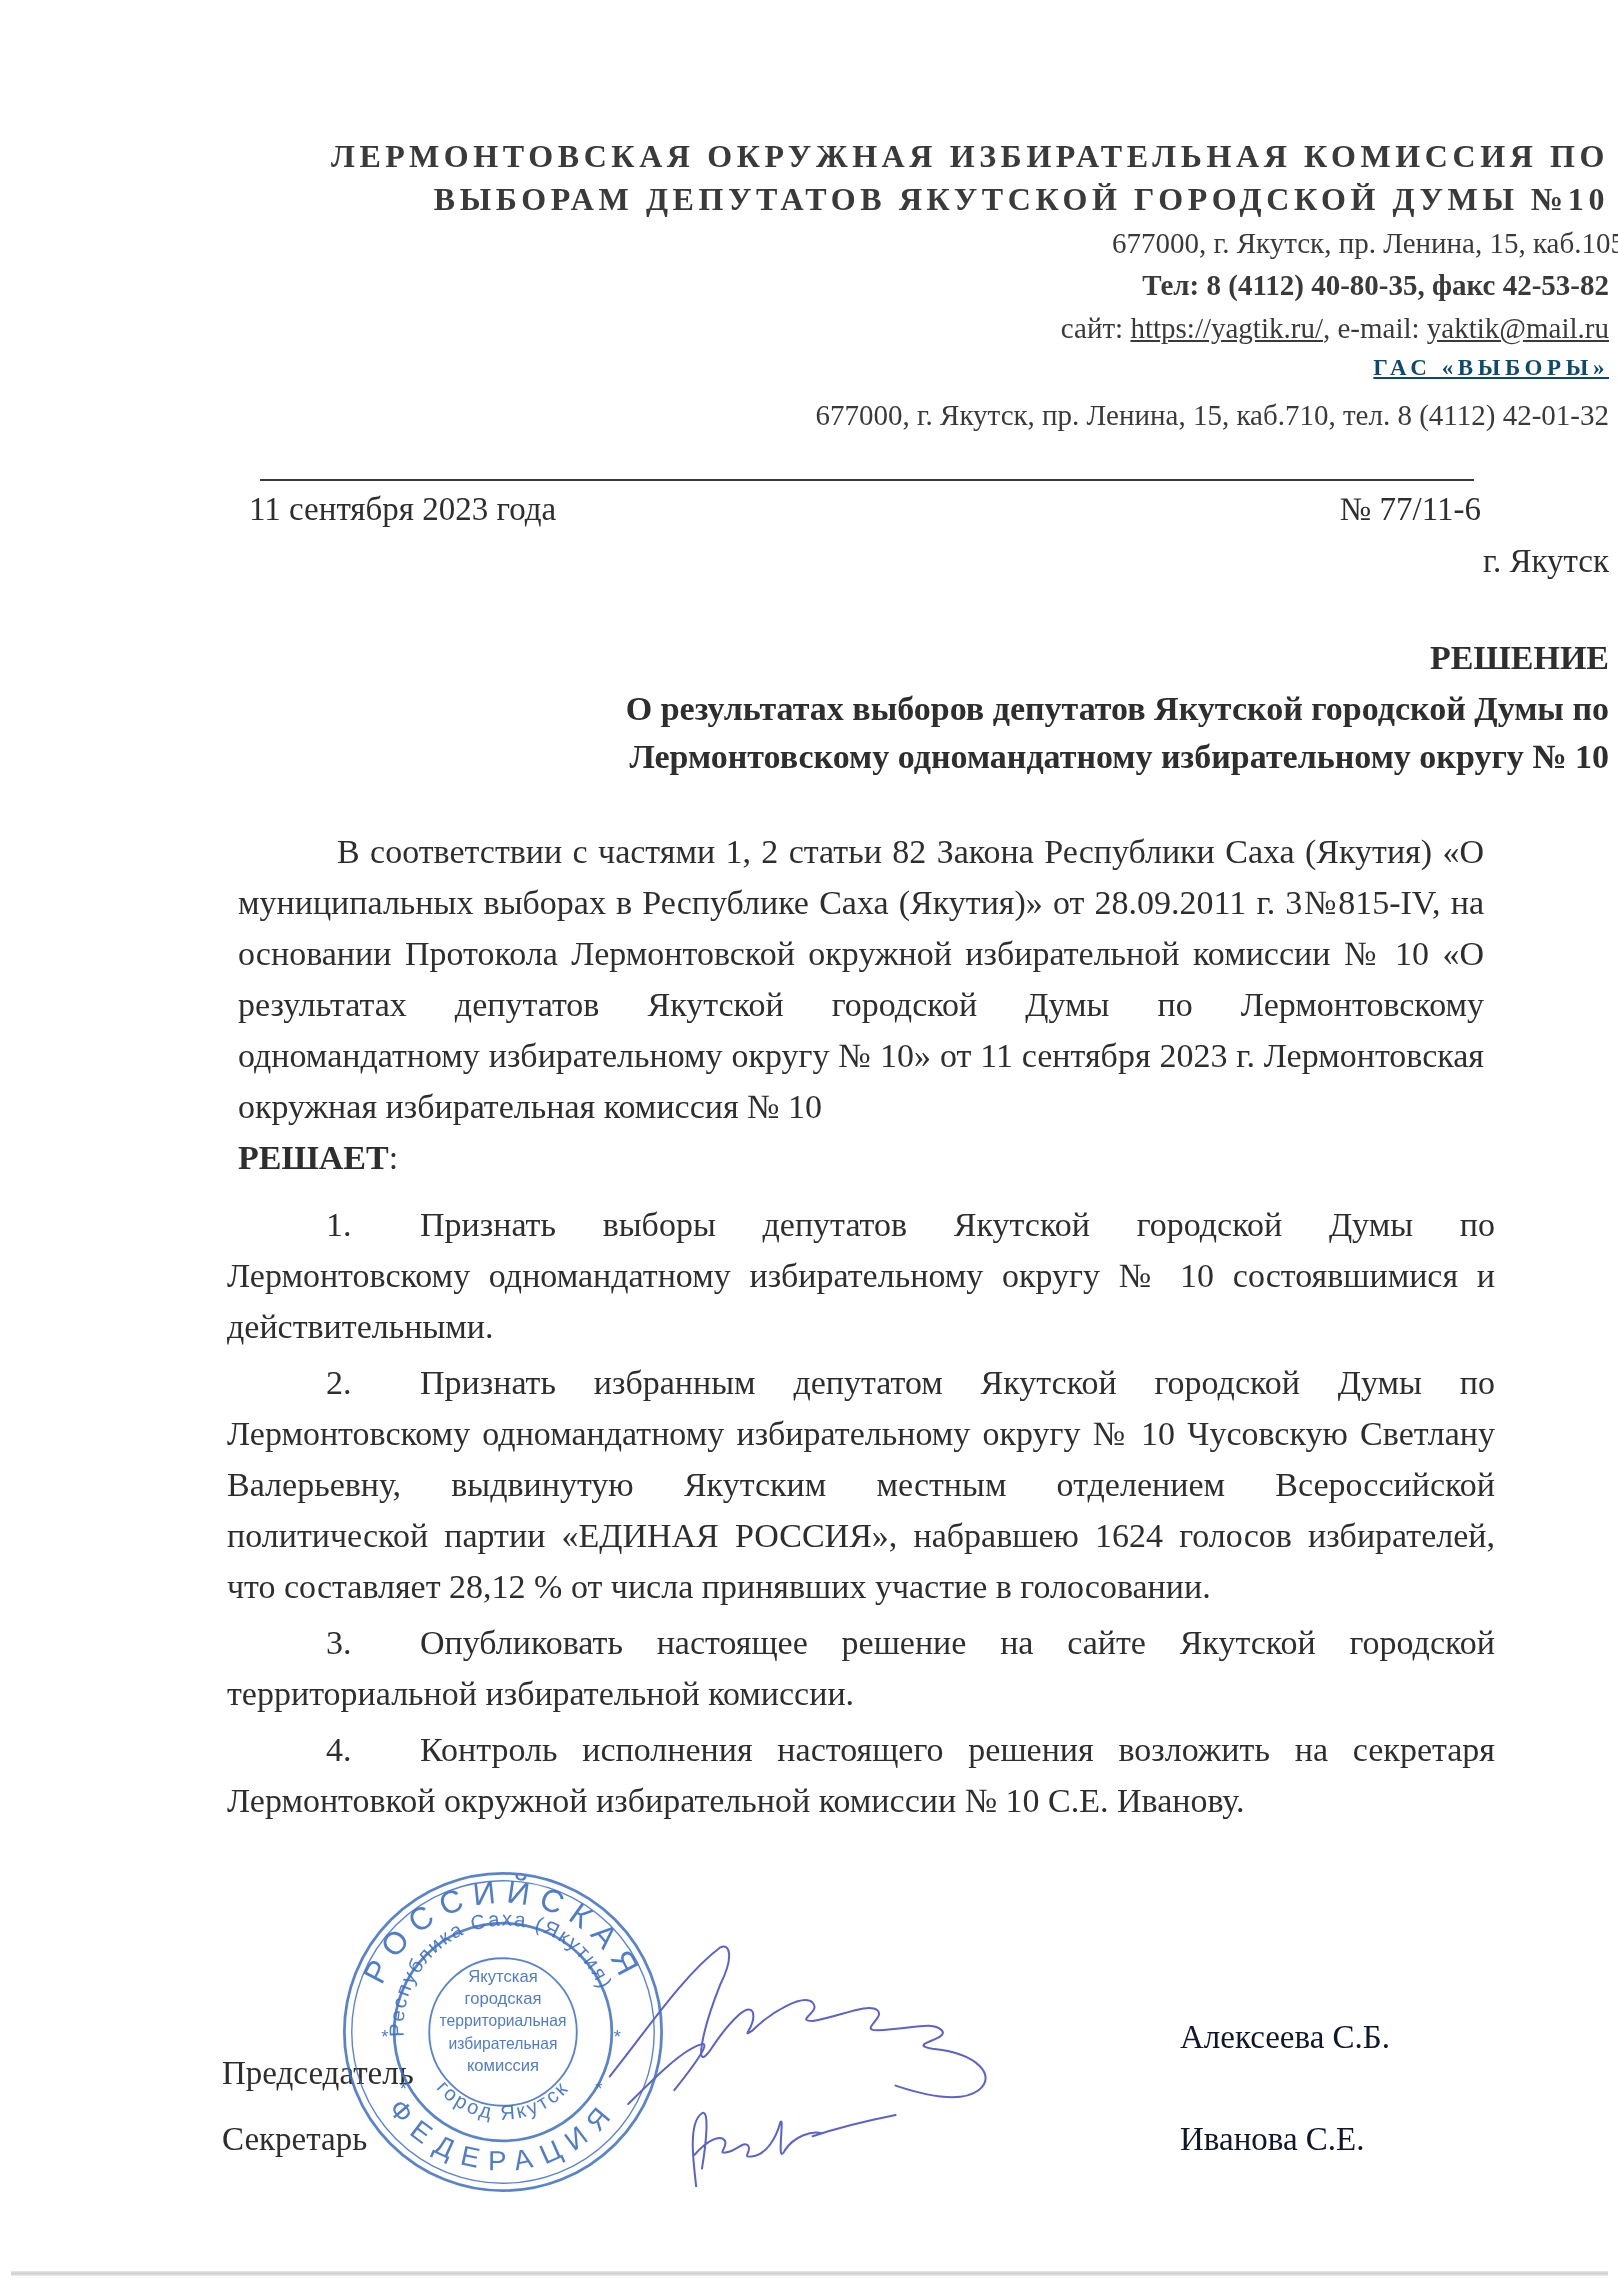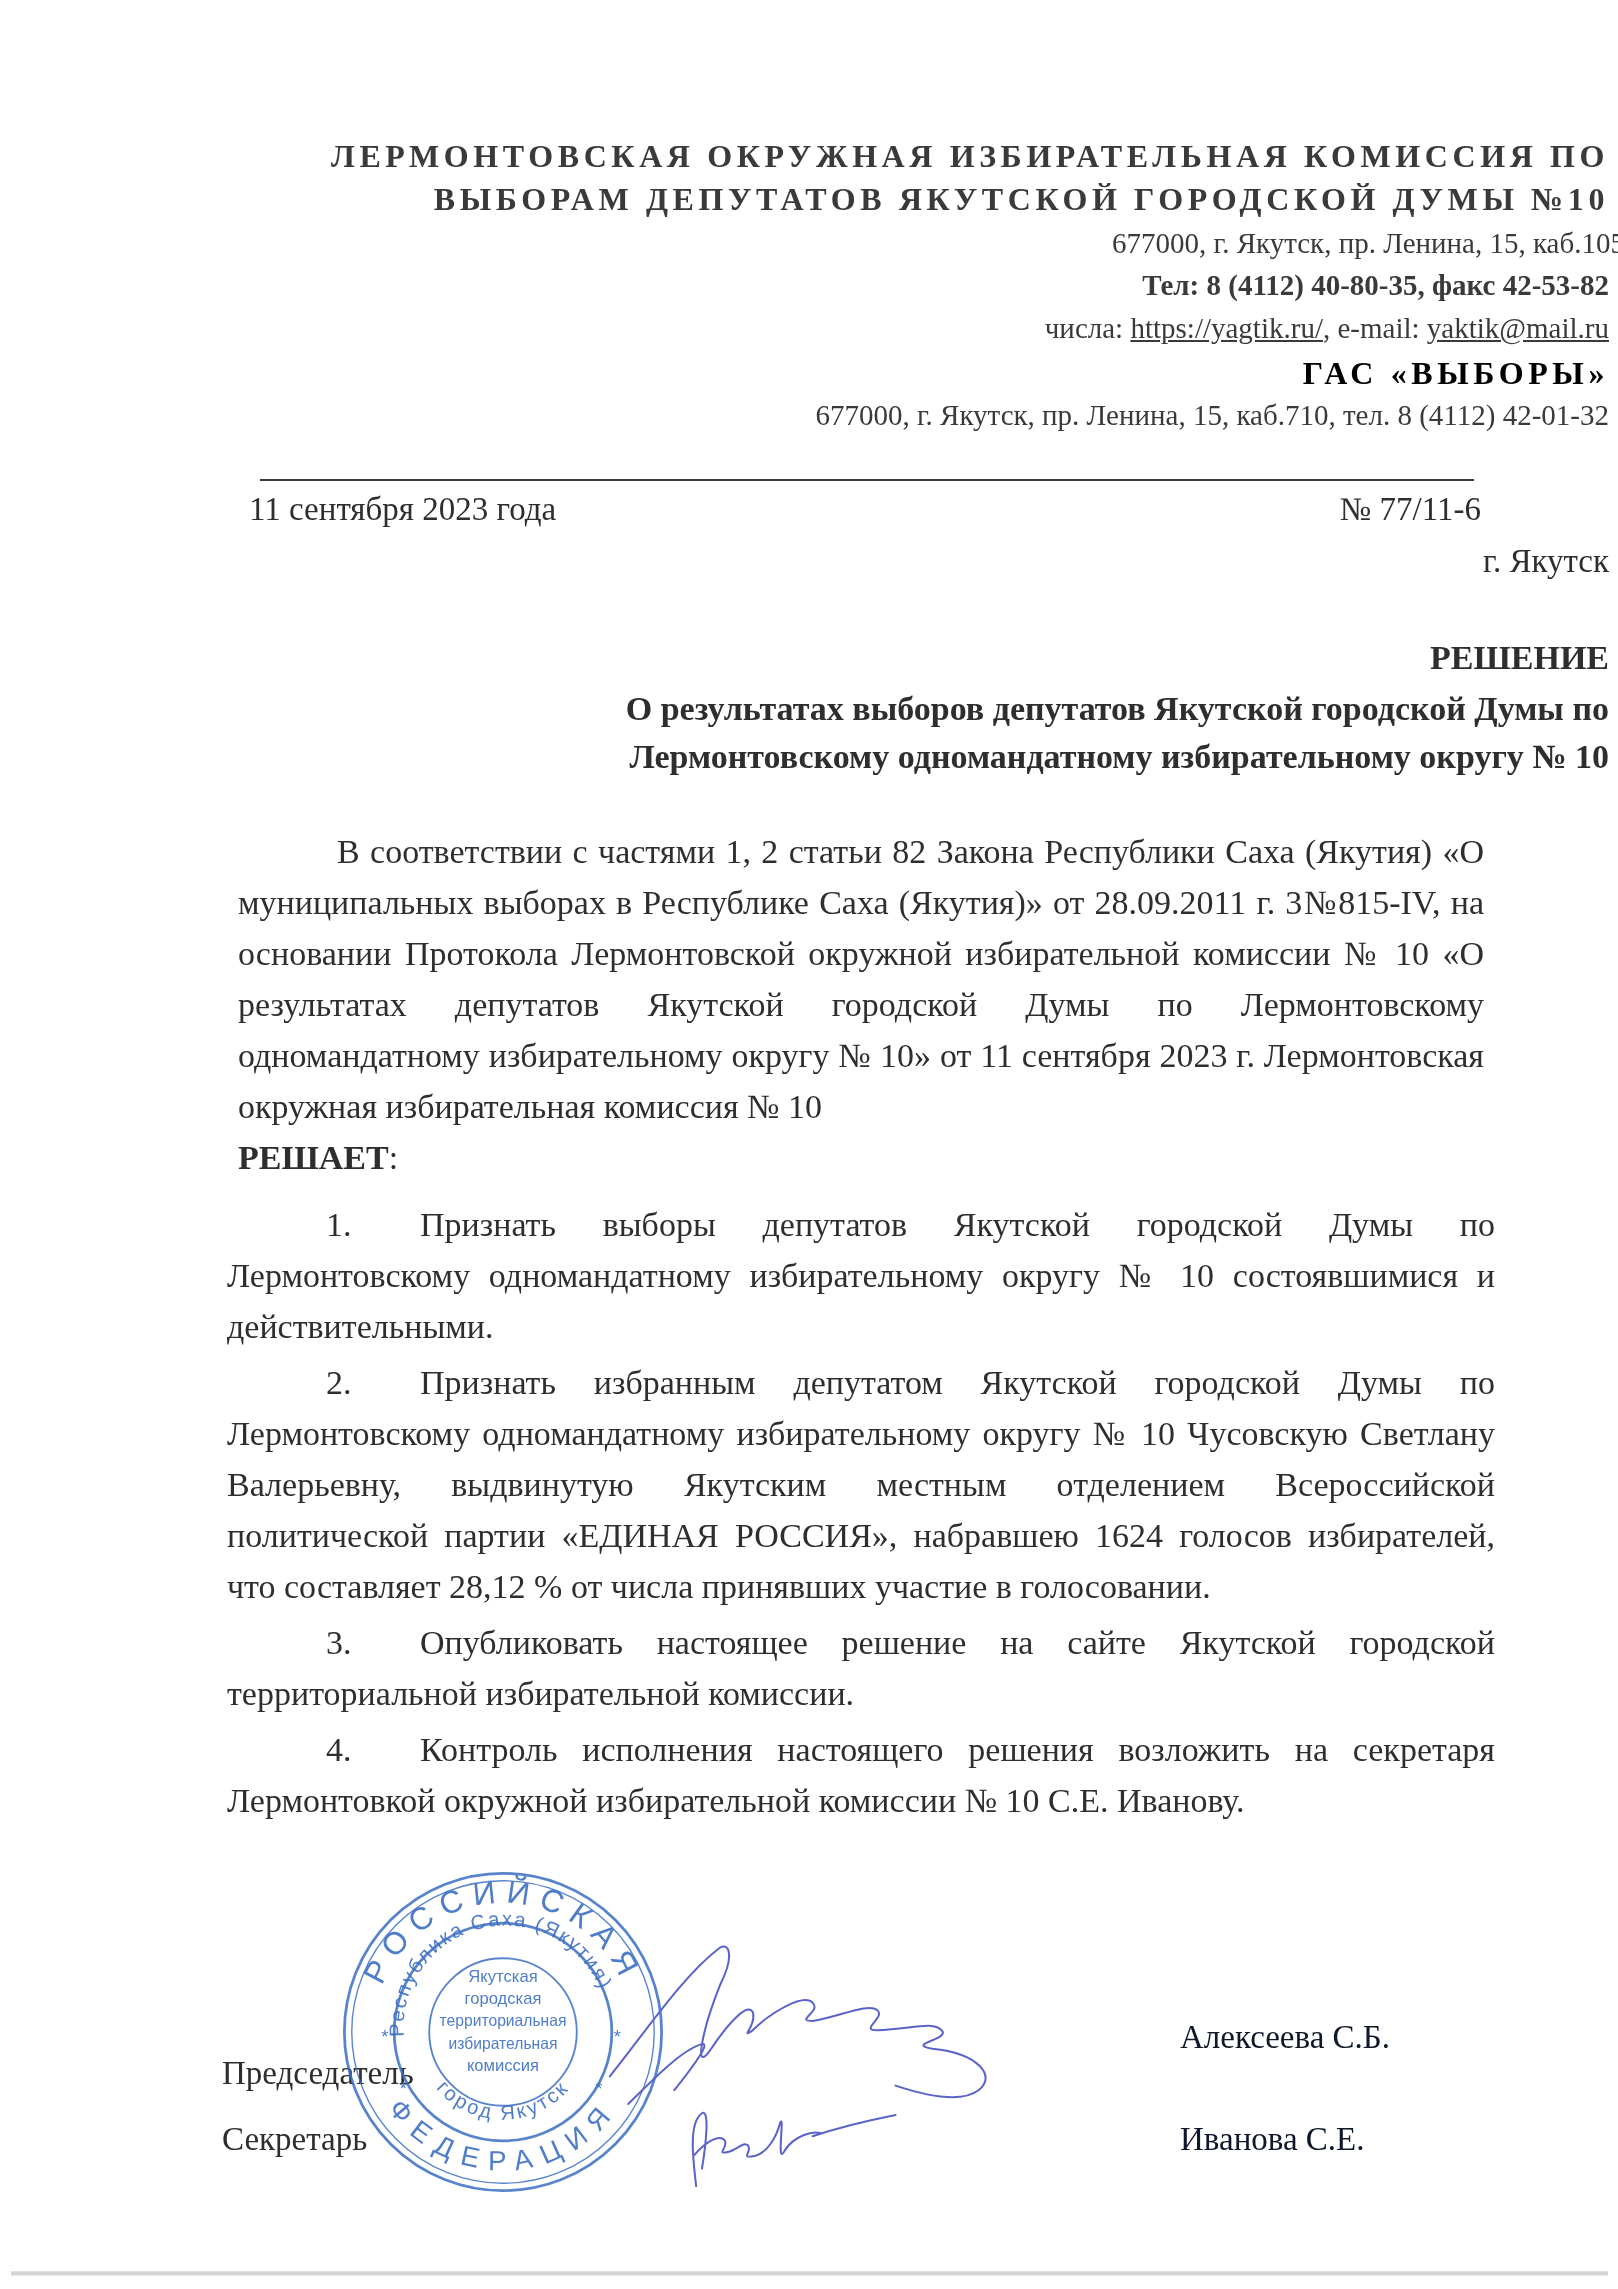--- a/index.html
+++ b/index.html
@@ -4,21 +4,21 @@
 <style>
   html, body { margin: 0; padding: 0; background: #ffffff; }
   body { width: 1619px; height: 2290px; position: relative; overflow: hidden;
          font-family: "Liberation Serif", "DejaVu Serif", serif; color: #2e2e2e; }
   .abs { position: absolute; }
   .center { left: 0; width: 1609px; text-align: right; }
   .hdr-org { font-weight: bold; font-size: 32px; letter-spacing: 4.6px; color: #3a3a3a; }
   .hdr-line { font-size: 29px; color: #3a3a3a; }
   .hdr-bold { font-weight: bold; }
   .hdr-link { text-decoration: underline; }
-  .hdr-gas { font-weight: bold; font-size: 32px; letter-spacing: 4.6px; color: #000000; }
+  .hdr-gas { font-weight: bold; font-size: 23px; letter-spacing: 4.6px; color: #0c4a6e; text-decoration: underline; }
   .rule { left: 260px; width: 1214px; height: 1.8px; background: #3a3a3a; top: 479px; }
   .meta { font-size: 33px; color: #2e2e2e; }
   .title { font-weight: bold; font-size: 34px; color: #2e2e2e; }
   .body-text { left: 222px; width: 1278px; font-size: 34px; line-height: 51px;
                text-align: justify; color: #2e2e2e; }
   .para { margin: 16px; text-indent: 99px; }
   .item { margin: 5px; text-indent: 99px; }
   .item .num { display: inline-block; width: 94px; text-indent: 0; }
   .bold { font-weight: bold; }
   .sign-role { font-size: 33px; color: #2e2e2e; }
@@ -27,21 +27,21 @@
   svg text { font-family: "Liberation Sans", "DejaVu Sans", sans-serif; }
 </style>
 </head>
 <body>
 
 <div class="abs center hdr-org" style="top:138px;">ЛЕРМОНТОВСКАЯ ОКРУЖНАЯ ИЗБИРАТЕЛЬНАЯ КОМИССИЯ ПО</div>
 <div class="abs center hdr-org" style="top:181px;">ВЫБОРАМ ДЕПУТАТОВ ЯКУТСКОЙ ГОРОДСКОЙ ДУМЫ №10</div>
 <div class="abs center hdr-line" style="top:227px;margin-left:16px;">677000, г. Якутск, пр. Ленина, 15, каб.105</div>
 <div class="abs center hdr-line hdr-bold" style="top:269px;">Тел: 8 (4112) 40-80-35, факс 42-53-82</div>
 <div class="abs center hdr-line" style="top:312px;">
-  <span>числа: </span><span class="hdr-link">https://yagtik.ru/</span><span>, e-mail: </span><span class="hdr-link">yaktik@mail.ru</span>
+  <span>сайт: </span><span class="hdr-link">https://yagtik.ru/</span><span>, e-mail: </span><span class="hdr-link">yaktik@mail.ru</span>
 </div>
 <div class="abs center hdr-gas" style="top:355px;">ГАС «ВЫБОРЫ»</div>
 <div class="abs center hdr-line" style="top:399px;">677000, г. Якутск, пр. Ленина, 15, каб.710, тел. 8 (4112) 42-01-32</div>
 <div class="abs rule"></div>
 
 <div class="abs meta" style="left:249px; top:491px;">11 сентября 2023 года</div>
 <div class="abs meta" style="right:138px; top:491px; text-align:right;">№ 77/11-6</div>
 <div class="abs center meta" style="top:543px;">г. Якутск</div>
 
 <div class="abs center title" style="top:639px;">РЕШЕНИЕ</div>

